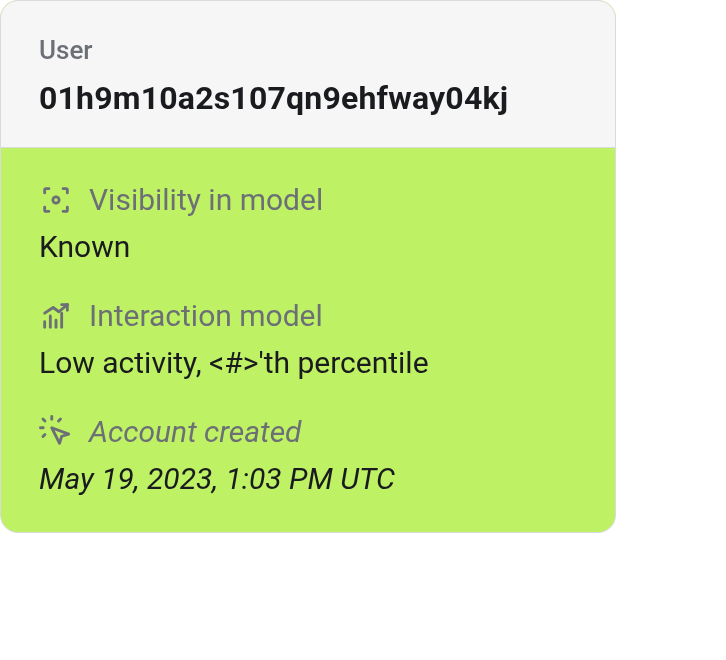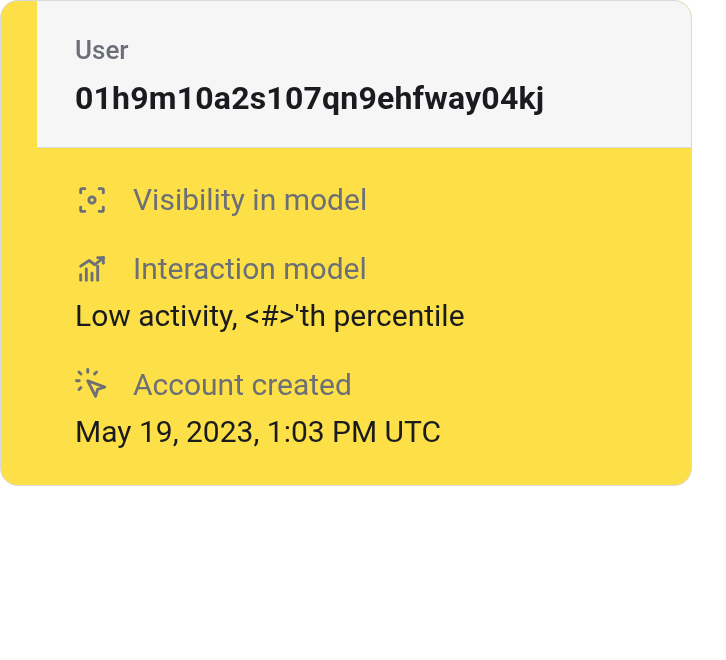--- a/index.html
+++ b/index.html
@@ -7,26 +7,25 @@
       padding: 0;
       box-sizing: border-box;
     }
     body {
       font-family: -apple-system, BlinkMacSystemFont, "Segoe UI", Roboto, Helvetica, Arial, sans-serif;
       background: #fff;
       width: 726px;
       height: 660px;
     }
     .card {
-      width: 692px;
+      width: 616px;
       border: 1.5px solid #d9dadd;
       border-radius: 18px;
       overflow: hidden;
-      background: #fde047;
-      padding-left: 36px;
+      background: #bef264;
     }
     .header {
       background: #f6f6f7;
       padding: 34px 38px 30px 38px;
       border-bottom: 1.5px solid #d9dadd;
     }
     .header-label {
       font-size: 26px;
       color: #6c6f76;
       font-weight: 500;
@@ -39,25 +38,26 @@
       letter-spacing: 0.2px;
     }
     .body {
       padding: 34px 38px 36px 38px;
     }
     .row {
       margin-bottom: 34px;
     }
     .row:last-child {
       margin-bottom: 0;
+      font-style: italic;
     }
     .row-label {
       display: flex;
       align-items: center;
-      gap: 24px;
+      gap: 16px;
       font-size: 30px;
       color: #6c6f76;
       font-weight: 400;
       margin-bottom: 12px;
     }
     .row-value {
       font-size: 30px;
       color: #1a1b1e;
       font-weight: 400;
     }
@@ -95,20 +95,21 @@
           <svg viewBox="0 0 24 24">
             <path d="M4 7V5a1 1 0 0 1 1-1h2"></path>
             <path d="M17 4h2a1 1 0 0 1 1 1v2"></path>
             <path d="M20 17v2a1 1 0 0 1-1 1h-2"></path>
             <path d="M7 20H5a1 1 0 0 1-1-1v-2"></path>
             <circle cx="12" cy="12" r="2.2"></circle>
           </svg>
         </span>
         <span>Visibility in model</span>
       </div>
+      <div class="row-value">Known</div>
     </div>
 
     <div class="row">
       <div class="row-label">
         <span class="icon">
           <svg viewBox="0 0 24 24">
             <path d="M4 20V16"></path>
             <path d="M8 20V12"></path>
             <path d="M12 20V15"></path>
             <path d="M16 20V10"></path>

